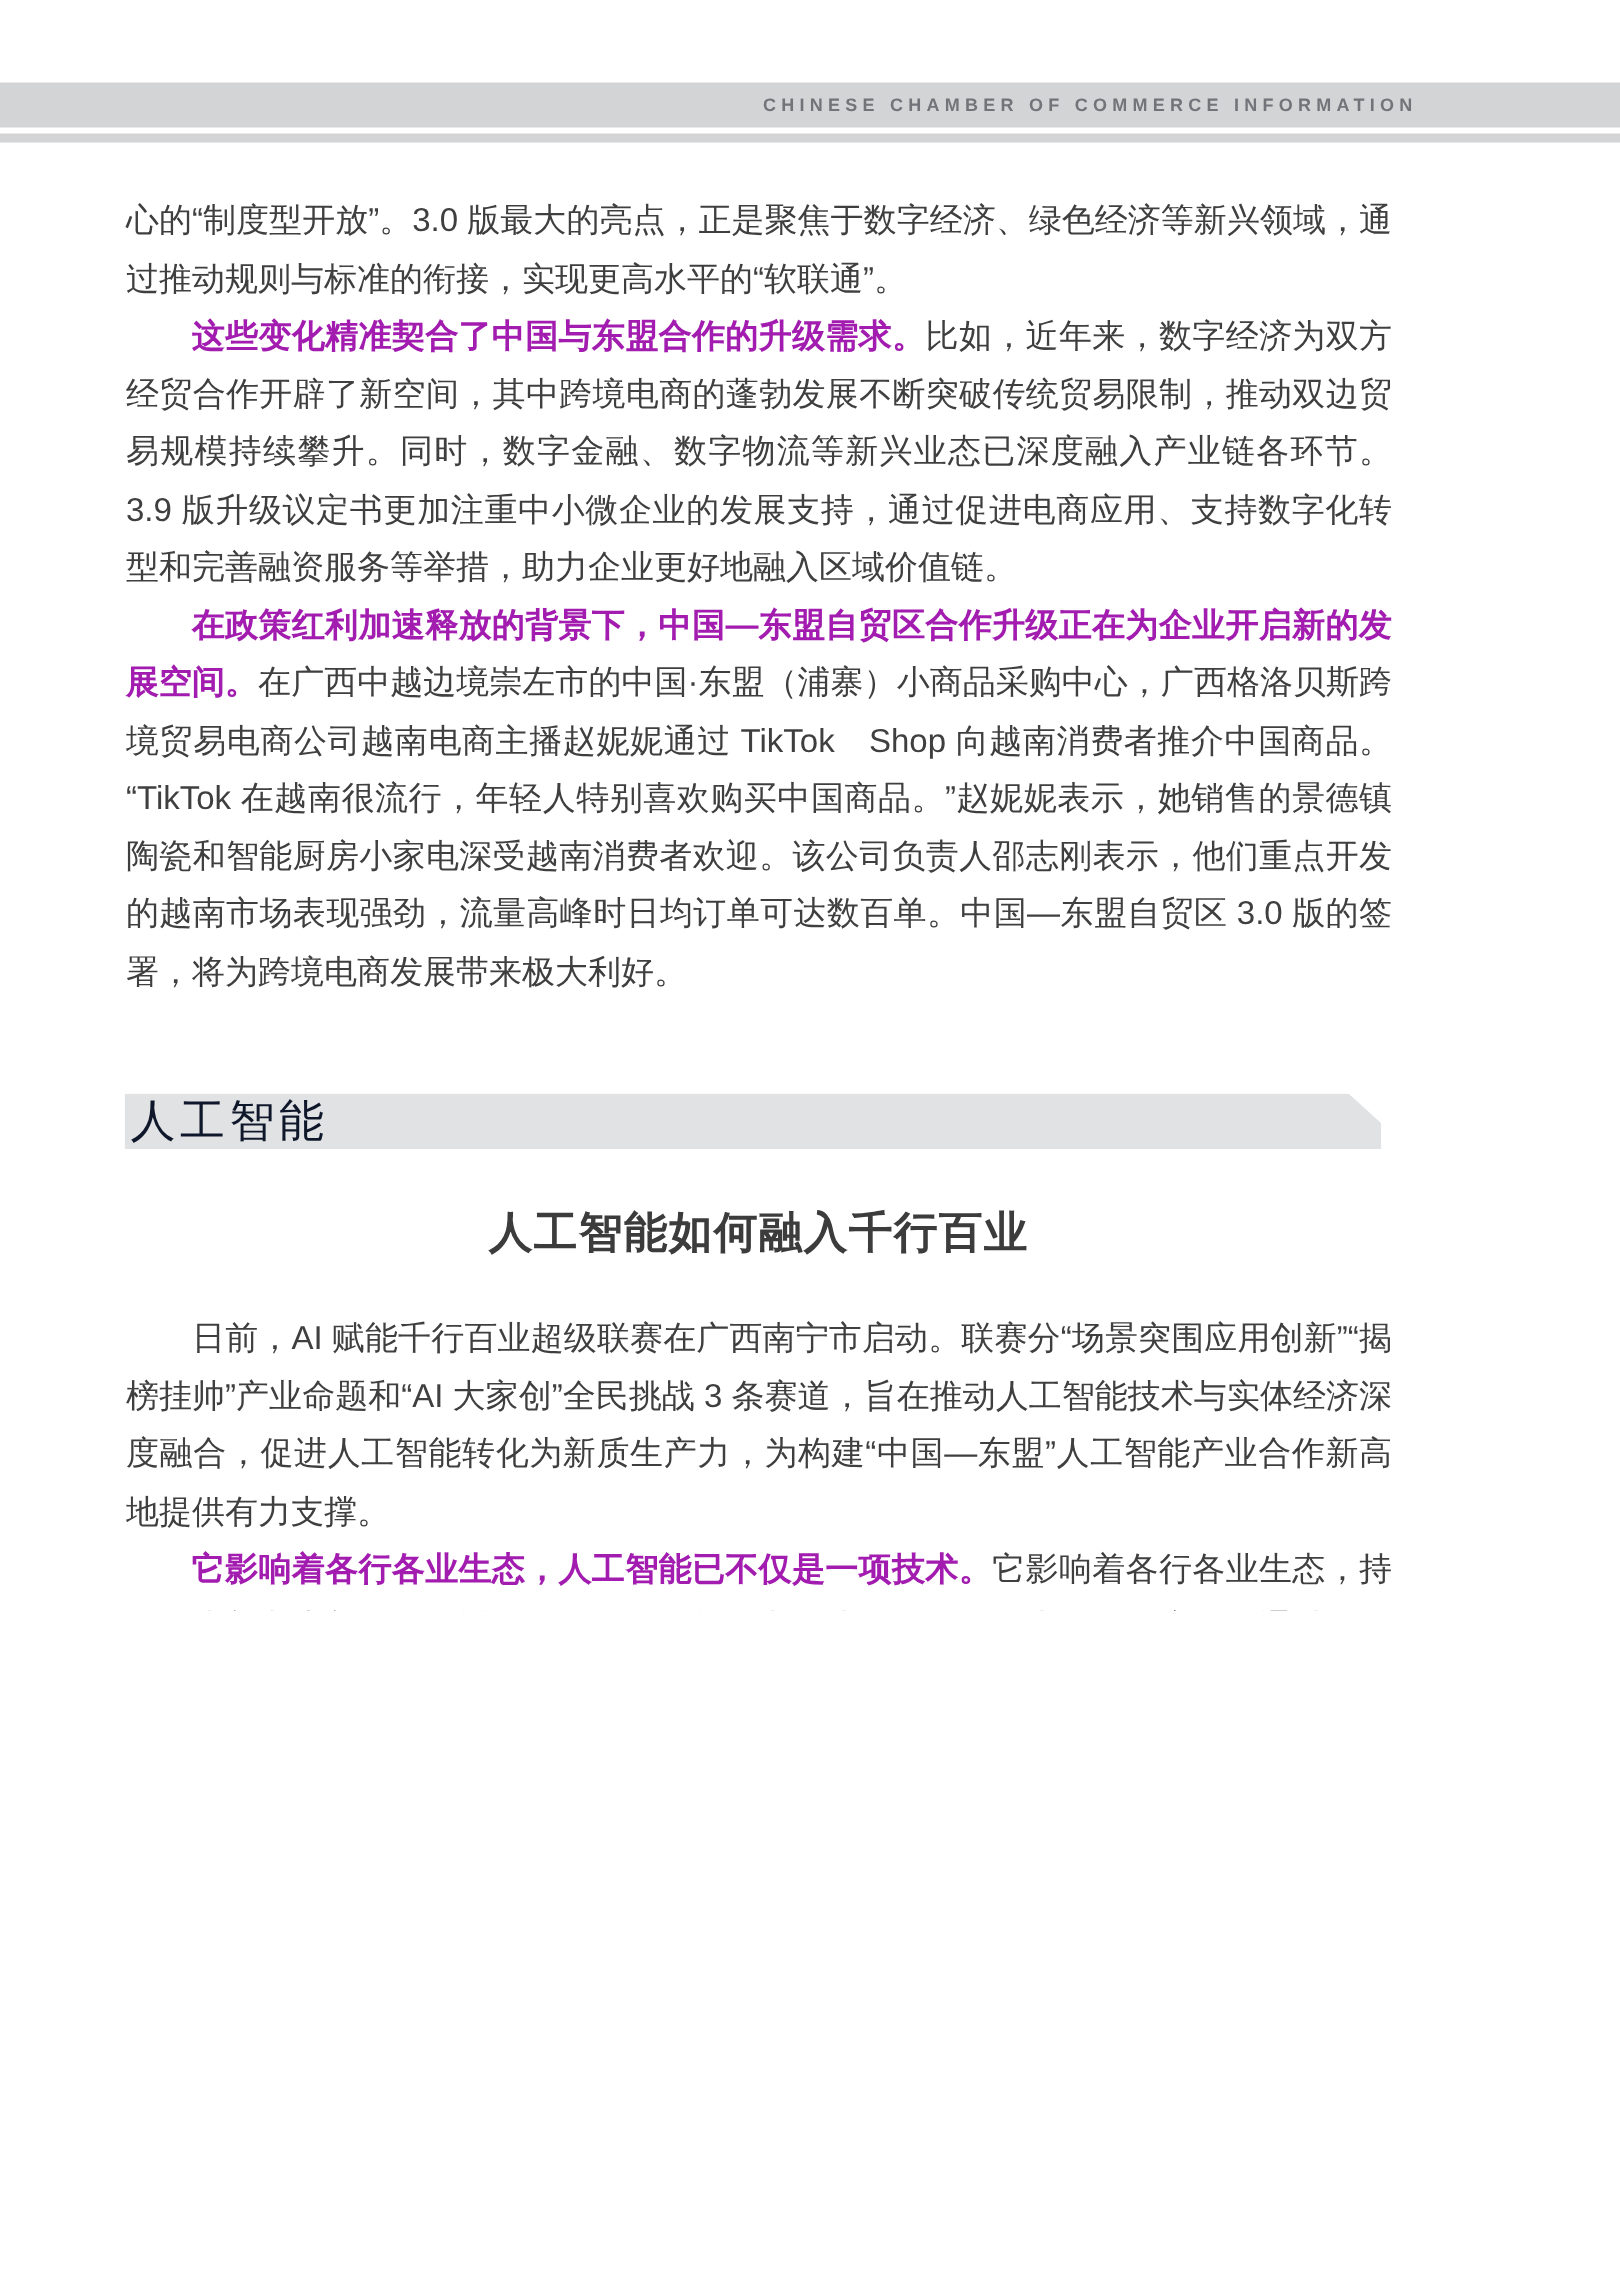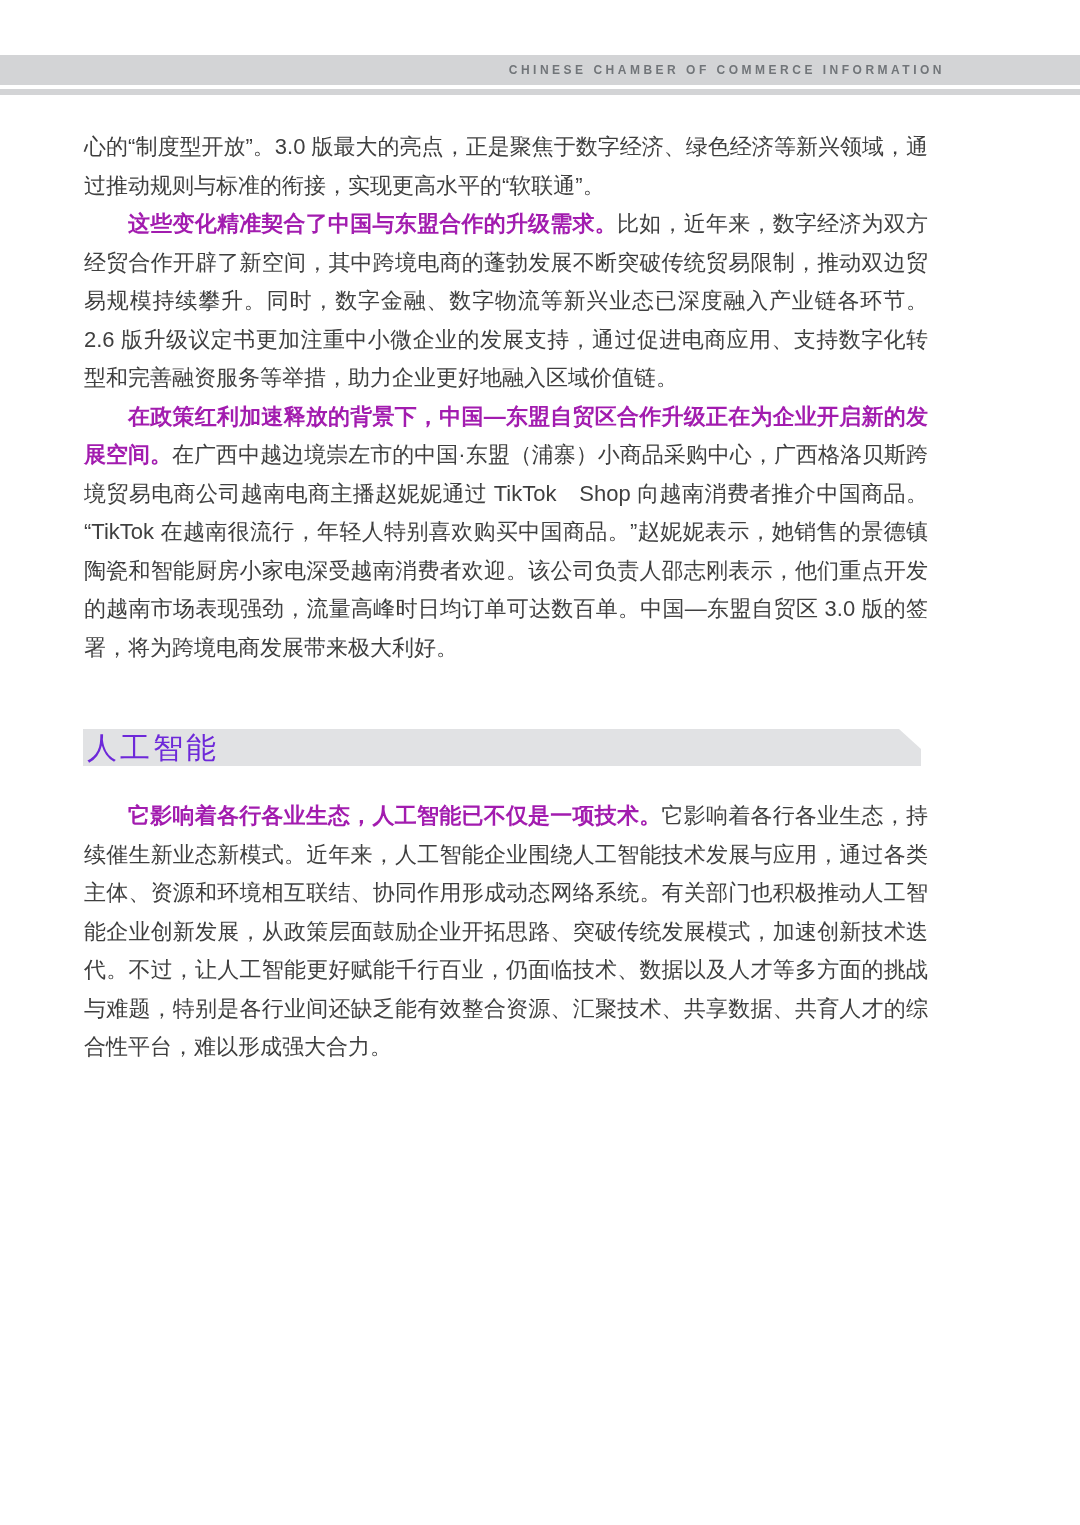--- a/index.html
+++ b/index.html
@@ -60,21 +60,21 @@
     height: 37px;
     background: #e1e2e4;
     clip-path: polygon(0 0, calc(100% - 22px) 0, 100% 20px, 100% 100%, 0 100%);
     display: flex;
     align-items: center;
   }
   .section-label {
     font-family: "DejaVu Serif", "Liberation Serif", serif;
     font-size: 30px;
     letter-spacing: 3px;
-    color: #6d28d9;
+    color: #0f172a;
     padding-left: 4px;
     line-height: 37px;
     white-space: nowrap;
   }
   
   .article-title {
     margin: 36px 0 0 0;
     height: 40px;
     line-height: 40px;
     text-align: center;
@@ -97,33 +97,37 @@
     <div class="hdr-bar-thin"></div>
   </header>
 
   <main class="content">
 
     <section>
       <p class="body-p no-indent">
         <span>心的“制度型开放”。3.0 版最大的亮点，正是聚焦于数字经济、绿色经济等新兴领域，通过推动规则与标准的衔接，实现更高水平的“软联通”。</span>
       </p>
       <p class="body-p">
-        <b>这些变化精准契合了中国与东盟合作的升级需求。</b><span>比如，近年来，数字经济为双方经贸合作开辟了新空间，其中跨境电商的蓬勃发展不断突破传统贸易限制，推动双边贸易规模持续攀升。同时，数字金融、数字物流等新兴业态已深度融入产业链各环节。2.6 版升级议定书更加注重中小微企业的发展支持，通过促进电商应用、支持数字化转型和完善融资服务等举措，助力企业更好地融入区域价值链。</span>
+        <b>这些变化精准契合了中国与东盟合作的升级需求。</b><span>比如，近年来，数字经济为双方经贸合作开辟了新空间，其中跨境电商的蓬勃发展不断突破传统贸易限制，推动双边贸易规模持续攀升。同时，数字金融、数字物流等新兴业态已深度融入产业链各环节。3.9 版升级议定书更加注重中小微企业的发展支持，通过促进电商应用、支持数字化转型和完善融资服务等举措，助力企业更好地融入区域价值链。</span>
       </p>
       <p class="body-p">
         <b>在政策红利加速释放的背景下，中国—东盟自贸区合作升级正在为企业开启新的发展空间。</b><span>在广西中越边境崇左市的中国·东盟（浦寨）小商品采购中心，广西格洛贝斯跨境贸易电商公司越南电商主播赵妮妮通过 TikTok　Shop 向越南消费者推介中国商品。“TikTok 在越南很流行，年轻人特别喜欢购买中国商品。”赵妮妮表示，她销售的景德镇陶瓷和智能厨房小家电深受越南消费者欢迎。该公司负责人邵志刚表示，他们重点开发的越南市场表现强劲，流量高峰时日均订单可达数百单。中国—东盟自贸区 3.0 版的签署，将为跨境电商发展带来极大利好。</span>
       </p>
     </section>
 
     <div class="section-tab">
       <span class="section-label">人工智能</span>
     </div>
 
+    <h1 class="article-title">人工智能如何融入千行百业</h1>
 
     <section class="article2">
+      <p class="body-p">
+        <span>日前，AI 赋能千行百业超级联赛在广西南宁市启动。联赛分“场景突围应用创新”“揭榜挂帅”产业命题和“AI 大家创”全民挑战 3 条赛道，旨在推动人工智能技术与实体经济深度融合，促进人工智能转化为新质生产力，为构建“中国—东盟”人工智能产业合作新高地提供有力支撑。</span>
+      </p>
       <p class="body-p">
         <b>它影响着各行各业生态，人工智能已不仅是一项技术。</b><span>它影响着各行各业生态，持续催生新业态新模式。近年来，人工智能企业围绕人工智能技术发展与应用，通过各类主体、资源和环境相互联结、协同作用形成动态网络系统。有关部门也积极推动人工智能企业创新发展，从政策层面鼓励企业开拓思路、突破传统发展模式，加速创新技术迭代。不过，让人工智能更好赋能千行百业，仍面临技术、数据以及人才等多方面的挑战与难题，特别是各行业间还缺乏能有效整合资源、汇聚技术、共享数据、共育人才的综合性平台，难以形成强大合力。</span>
       </p>
     </section>
 
   </main>
 
 </div>
 
 </body></html>

